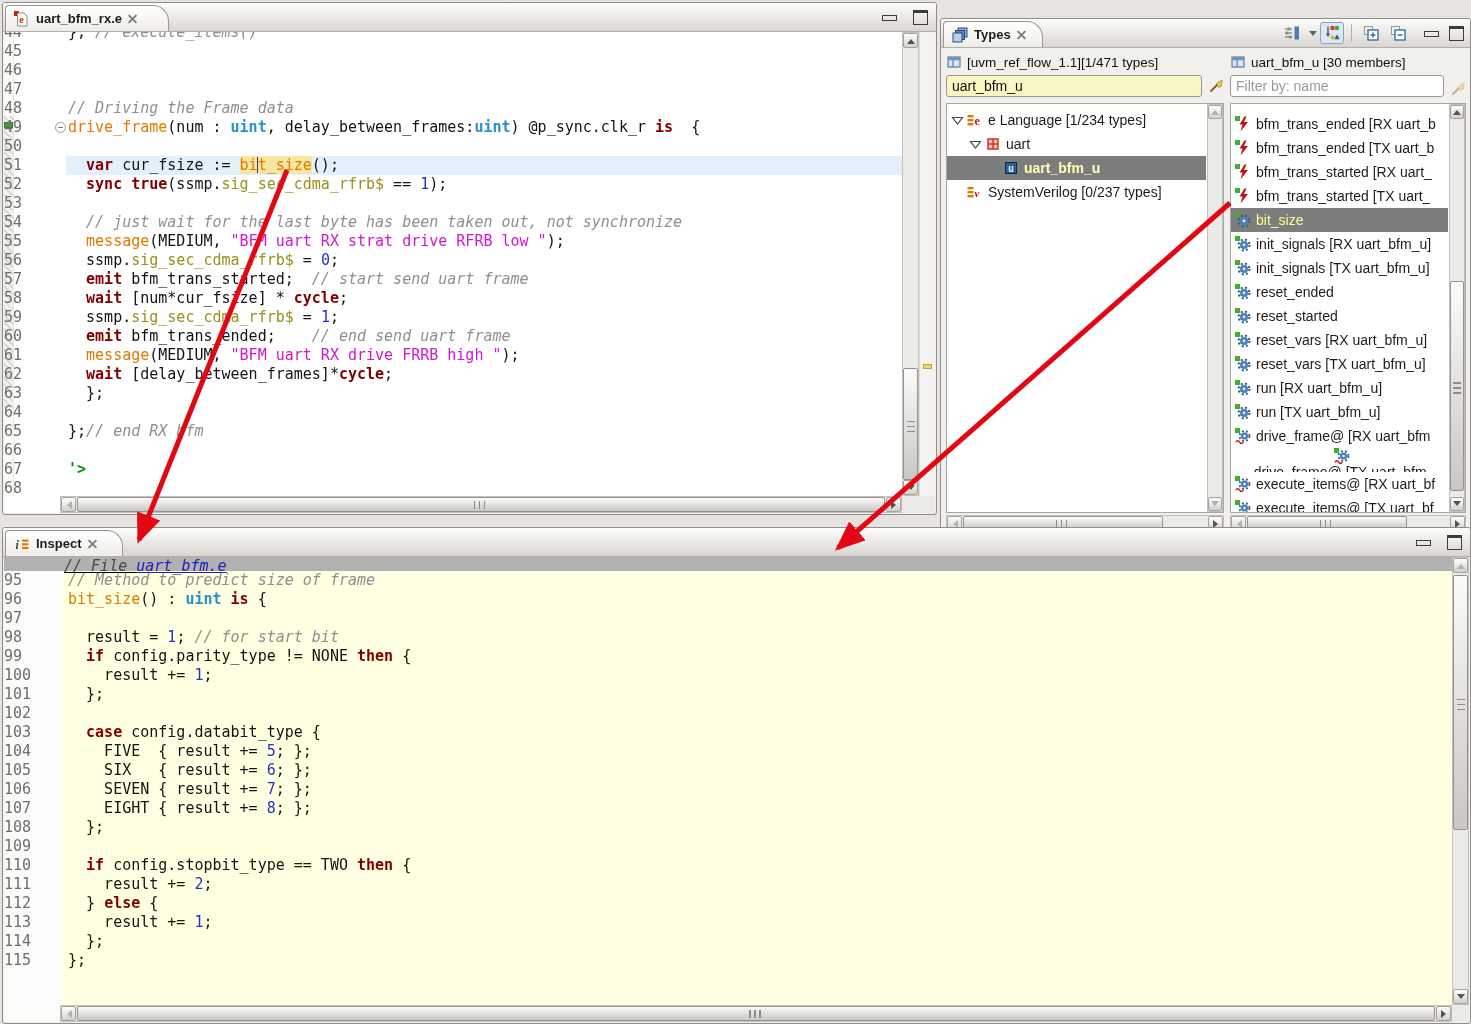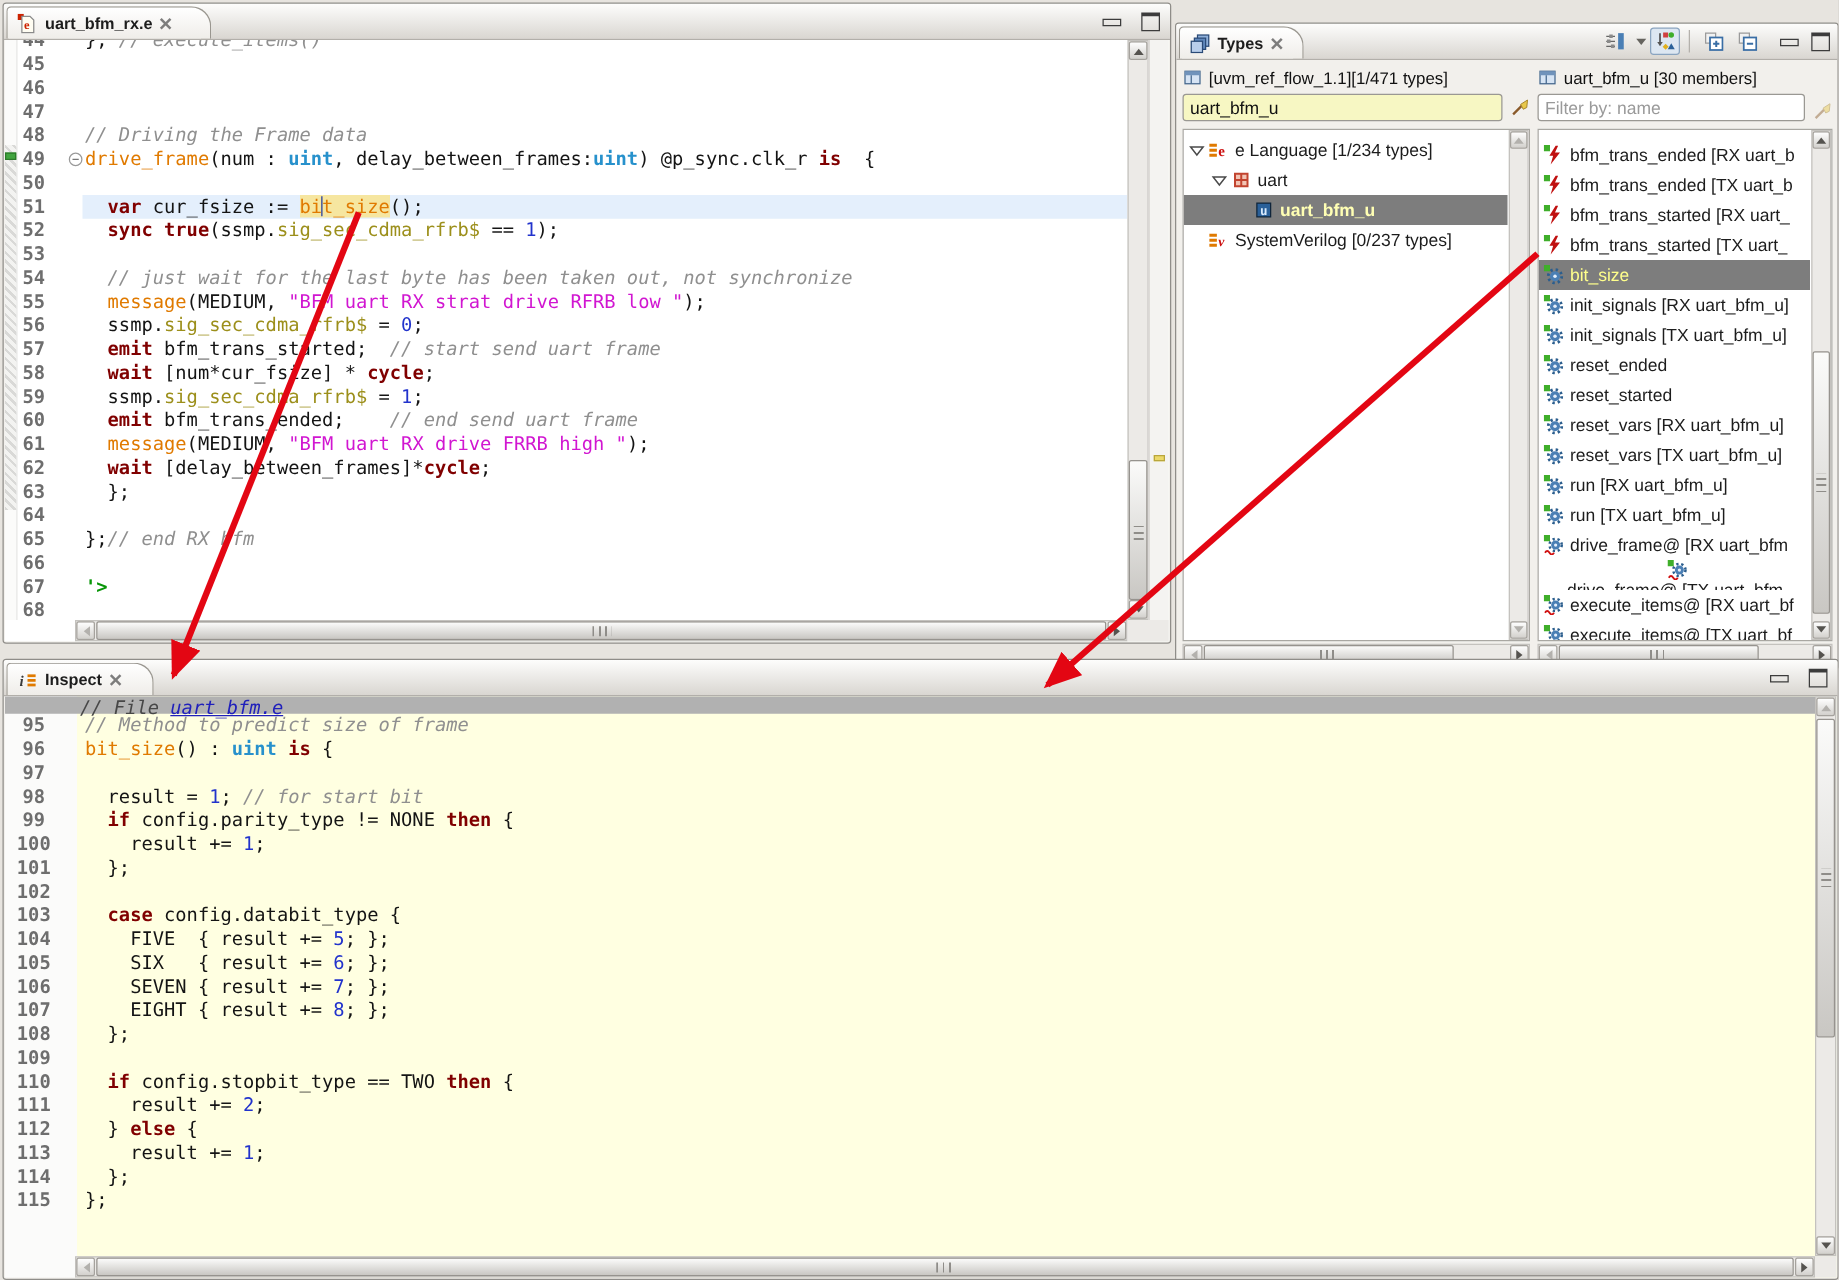--- a/index.html
+++ b/index.html
@@ -14,21 +14,21 @@
   .btn-min{width:13px;height:4px;border:1.6px solid #3c3c3c;margin-top:1px;}
   .btn-max{width:13px;height:11px;border:1.6px solid #3c3c3c;border-top-width:3px;}
   .xicon{width:10px;height:10px;position:relative;opacity:.75;}
   .xicon:before,.xicon:after{content:"";position:absolute;left:-1px;top:4px;width:11px;height:2px;background:#555;}
   .xicon:before{transform:rotate(45deg);} .xicon:after{transform:rotate(-45deg);}
   .tabicon{width:16px;height:16px;flex:0 0 16px;}
   .tabicon svg{width:16px;height:16px;display:block;}
   
   .codewrap{font:15px/19px "DejaVu Sans Mono",monospace;white-space:pre;}
   .line{display:flex;height:19px;}
-  .ln{flex:0 0 46px;text-align:center;color:#6e6e6e;padding-right:4px;font-weight:bold;}
+  .ln{flex:0 0 46px;text-align:left;color:#6e6e6e;padding-right:4px;}
   .fold{flex:0 0 12px;position:relative;}
   .fold-minus{position:absolute;left:1px;top:4px;width:9px;height:9px;border:1px solid #9a9a9a;border-radius:50%;background:#fff;}
   .fold-minus:after{content:"";position:absolute;left:2px;top:4px;width:5px;height:1px;background:#777;}
   .code{flex:1;padding-left:2px;}
   .cur .code{background:#e4effc;}
   .tk-plain{color:#141414;} .tk-kw{color:#800000;font-weight:bold;}
   .tk-meth{color:#e07a00;} .tk-type{color:#2791cc;font-weight:bold;}
   .tk-num{color:#2233cc;} .tk-str{color:#d116d1;}
   .tk-cmt{color:#8f8f8f;font-style:italic;} .tk-field{color:#9c8f1b;}
   .tk-green{color:#089608;font-weight:bold;}
@@ -61,21 +61,21 @@
   .ic{width:16px;height:16px;flex:0 0 16px;position:relative;}
   .ic svg{width:16px;height:16px;display:block;}
   .exp{width:13px;height:13px;flex:0 0 13px;margin-right:3px;}
   .exp svg{width:13px;height:13px;display:block;}
   .tbtn{width:22px;height:20px;display:flex;align-items:center;justify-content:center;border:1px solid transparent;border-radius:3px;}
   .tbtn.pressed{background:#dde7f2;border-color:#8aa4c0;}
   .tbtn svg{width:16px;height:16px;}
   .chev{width:0;height:0;border:4px solid transparent;border-top:5px solid #66645f;margin:4px 0 0 2px;}
   .vsep{width:1px;height:18px;background:#b4b1ac;margin:0 4px;}
   
-  .filerow{display:flex;height:14px;background:#b1b1b1;font:15px/19px "DejaVu Sans Mono",monospace;white-space:pre;}
+  .filerow{display:flex;height:14px;background:#b1b1b1;font:15px/19px "DejaVu Sans Mono",monospace;white-space:pre;text-decoration:underline;}
   .filerow .code{flex:1;padding-left:2px;}
   .filecmt{color:#474747;font-style:italic;}
   .filelink{color:#2020bb;font-style:italic;text-decoration:underline;}
   .arrowlayer{position:absolute;left:0;top:0;pointer-events:none;z-index:60;}
 </style>
 </head>
 <body>
 
 <div class="page">
 

